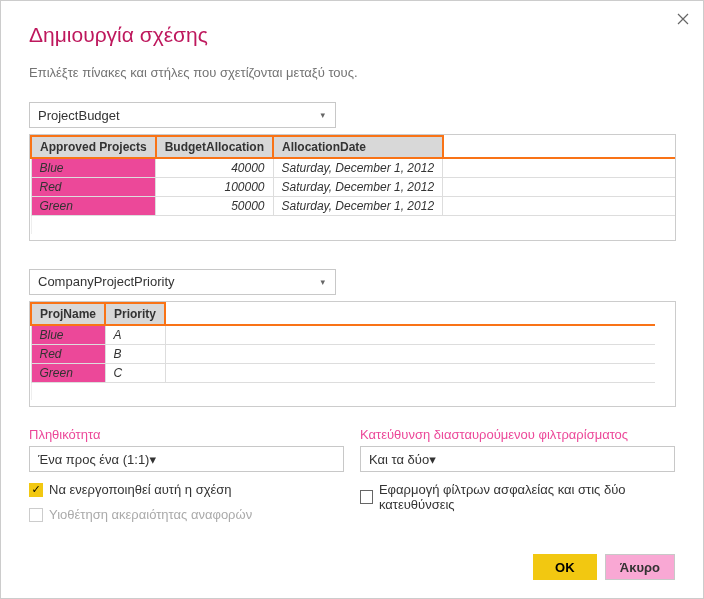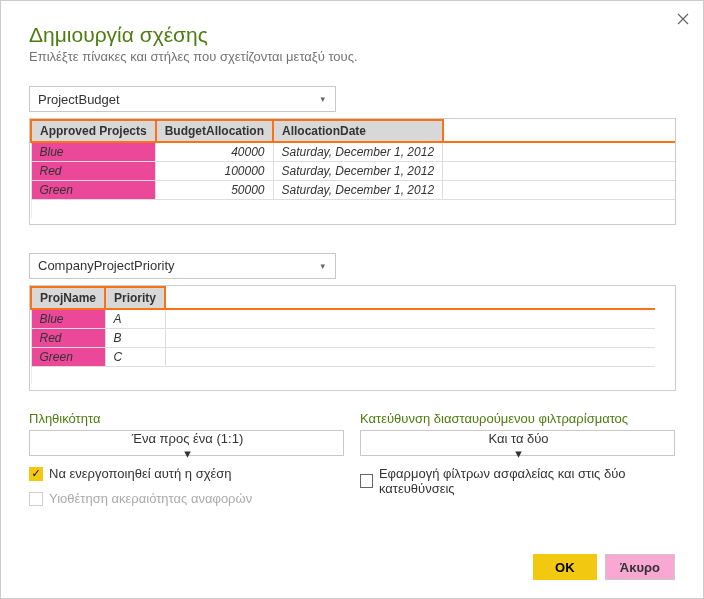--- a/index.html
+++ b/index.html
@@ -26,23 +26,23 @@
     cursor: pointer;
     color: #666;
     display: flex;
     align-items: center;
     justify-content: center;
   }
   .close-btn svg { width: 12px; height: 12px; }
   .title {
     font-size: 21px;
     font-weight: 300;
-    color: #4d7c0f;
+    color: #be185d;
     margin-top: 22px;
-    margin-bottom: 2px;
+    margin-bottom: 18px;
   }
   .subtitle {
     font-size: 13px;
     color: #737373;
     margin-bottom: 22px;
   }
   .dropdown {
     width: 307px;
     height: 26px;
     border: 1px solid #c8c8c8;
@@ -94,34 +94,33 @@
     margin-top: 20px;
   }
   .options-col {
     flex: 1;
   }
   .options-col.left { width: 50%; padding-right: 8px;}
   .options-col.right { width: 50%; padding-left: 8px;}
   .opt-label {
     font-size: 13px;
     margin-bottom: 4px;
-    color: #4d7c0f;
+    color: #ec4899;
   }
   .opt-dropdown {
     width: 100%;
     height: 26px;
     border: 1px solid #c8c8c8;
     background: #fff;
     display: flex;
     align-items: center;
     justify-content: flex-start;
     padding: 0 6px 0 8px;
     font-size: 13px;
     cursor: pointer;
-    flex-direction: column;
   }
   .check-row {
     display: flex;
     align-items: center;
     gap: 6px;
     margin-top: 10px;
     font-size: 13px;
   }
   .checkbox {
     width: 14px;

